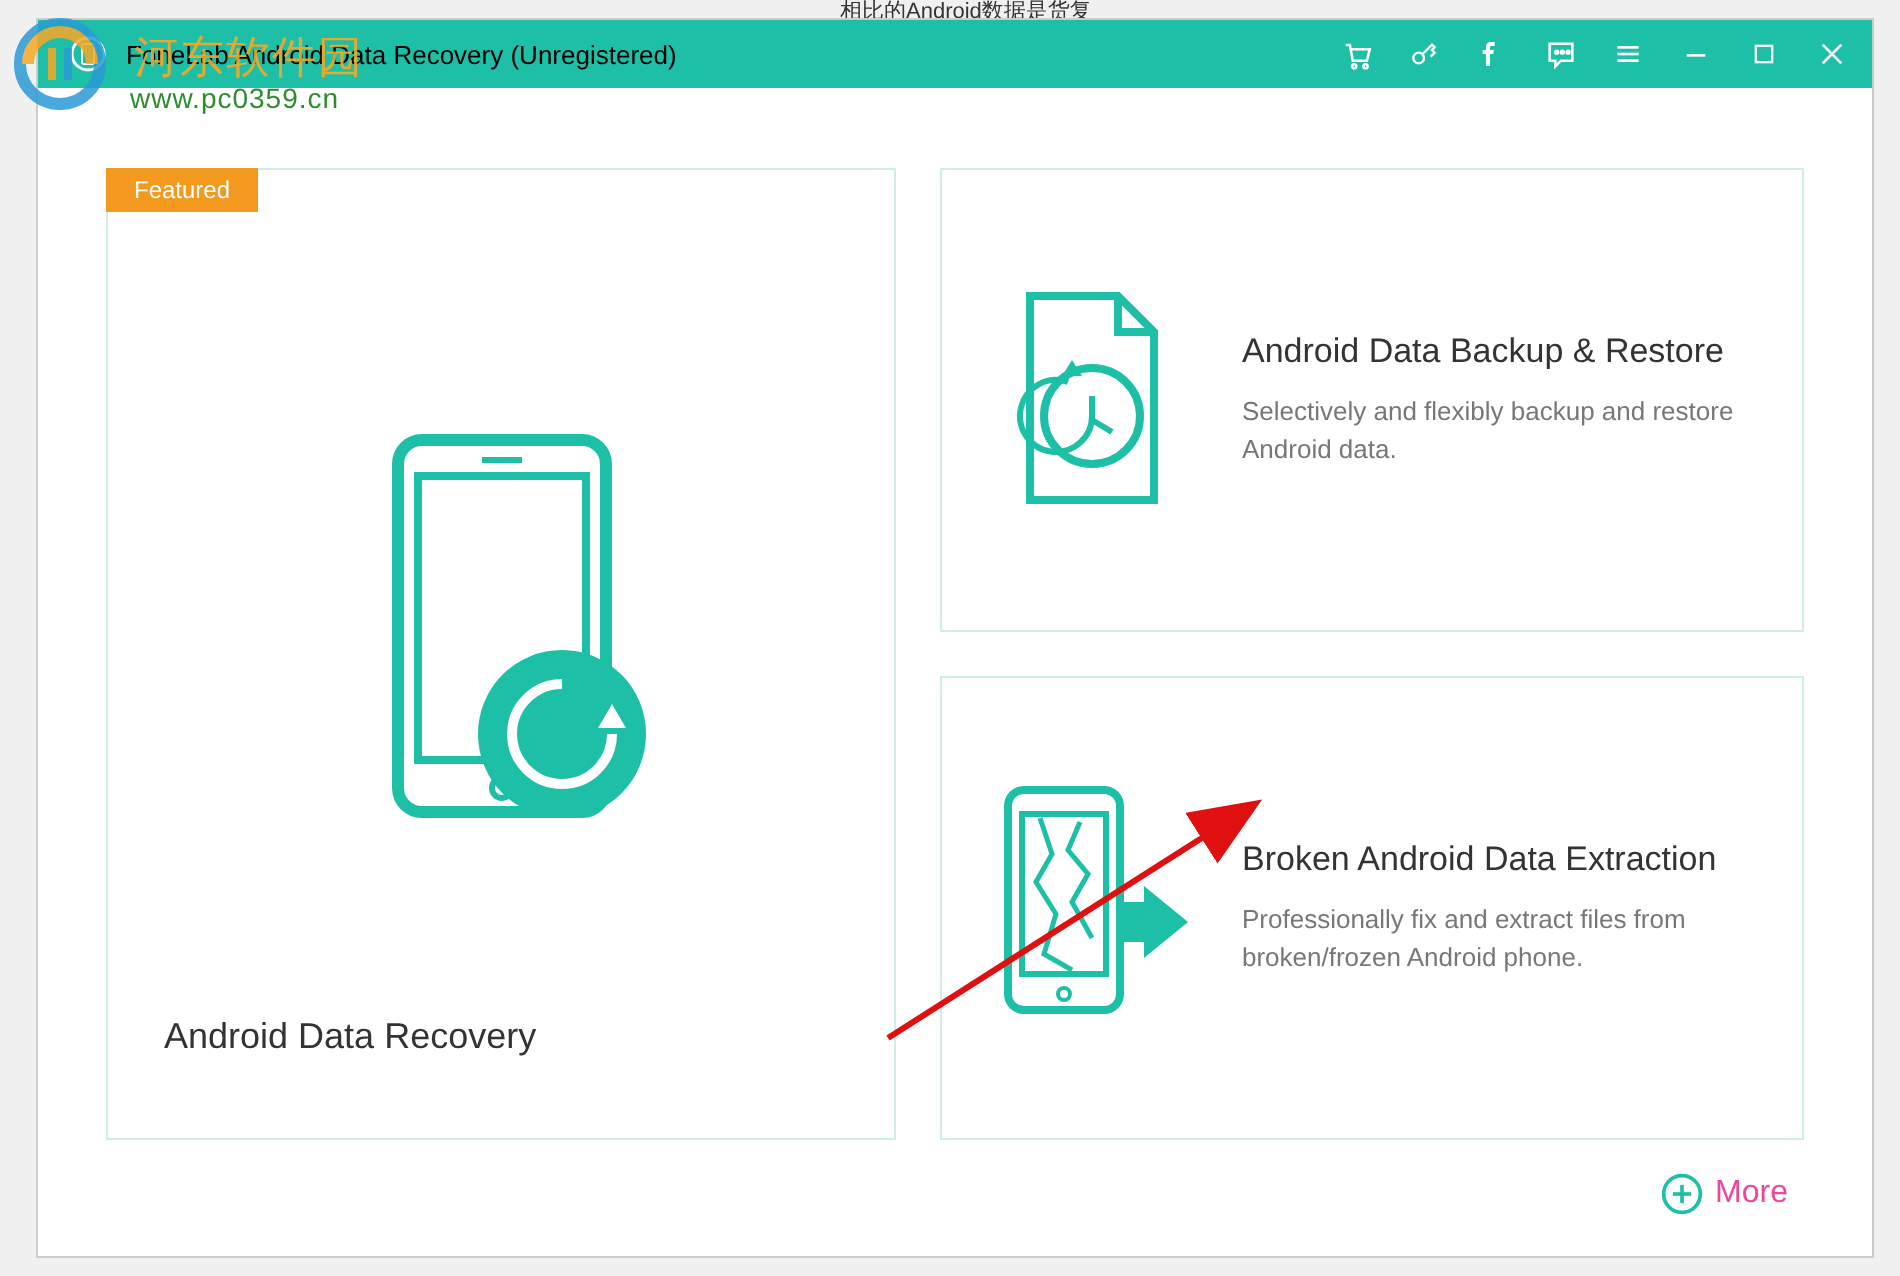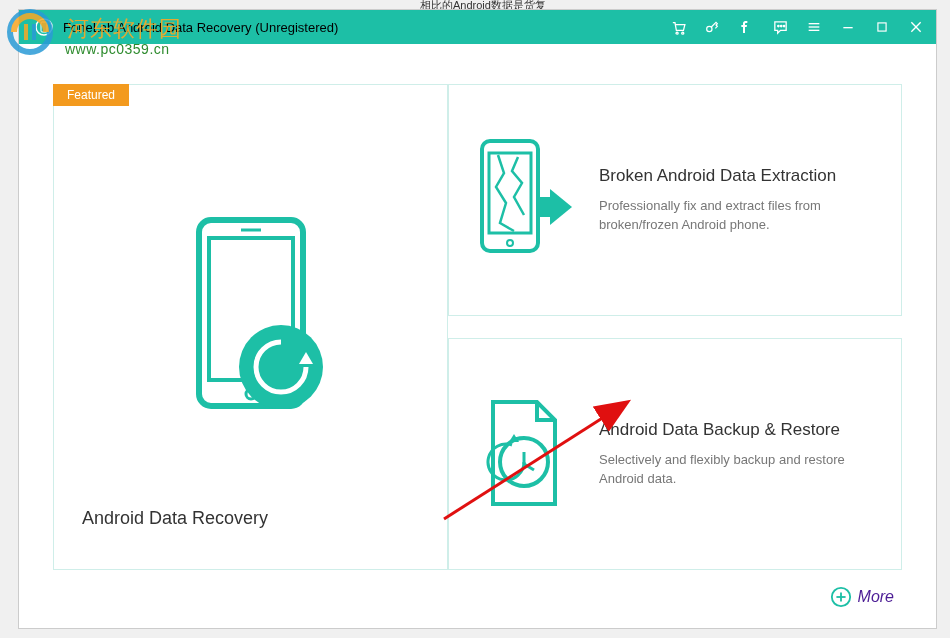--- a/index.html
+++ b/index.html
@@ -46,21 +46,21 @@
     .app-title { font-size: 13px; font-weight: 400; }
     .titlebar-right { display: flex; gap: 14px; align-items: center; }
     .tb-icon { cursor: pointer; display: flex; align-items: center; justify-content: center; width: 20px; height: 20px; }
     .content {
       flex: 1;
       background: #fff;
       padding: 40px 34px 20px 34px;
       display: flex;
       flex-direction: column;
     }
-    .cards-row { display: flex; flex: 1; }
+    .cards-row { display: flex; gap: 22px; flex: 1; }
     .card-left {
       width: 395px;
       border: 1px solid #cfeee9;
       position: relative;
       padding: 30px 28px 30px 28px;
       display: flex;
       flex-direction: column;
       justify-content: space-between;
       cursor: pointer;
     }
@@ -105,21 +105,21 @@
     .more-row {
       display: flex;
       justify-content: flex-end;
       align-items: center;
       margin-top: 16px;
       gap: 6px;
       padding-right: 8px;
       cursor: pointer;
     }
     .more-icon { color: #1dbfa6; display: flex; }
-    .more-label { color: #4c1d95; font-size: 16px; font-weight: 500; font-style: italic; }
+    .more-label { color: #ec4899; font-size: 16px; font-weight: 500; }
     .watermark-logo {
       position: absolute;
       left: 2px;
       top: 6px;
       width: 200px;
       height: 50px;
       pointer-events: none;
     }
     .watermark-cn {
       position: absolute;
@@ -237,57 +237,57 @@
             <path d="M110 130 a25 25 0 1 0 25 25" fill="none" stroke="#fff" stroke-width="5"></path>
             <polygon points="128,152 142,152 135,140" fill="#fff"></polygon>
           </svg>
         </div>
         <div class="card-left-text">
           <div class="card-title">Android Data Recovery</div>
         </div>
       </div>
 
       <div class="right-col">
+
+        <div class="card-right">
+          <div class="card-right-icon">
+            <svg width="90" height="120" viewBox="0 0 90 120">
+              <path d="M14 8 h44 l18 18 v84 h-62 z" fill="none" stroke="#1dbfa6" stroke-width="4"></path>
+              <path d="M58 8 v18 h18" fill="none" stroke="#1dbfa6" stroke-width="4"></path>
+              <circle cx="45" cy="68" r="24" fill="none" stroke="#1dbfa6" stroke-width="4"></circle>
+              <path d="M45 68 a18 18 0 1 1 -12 -17" fill="none" stroke="#1dbfa6" stroke-width="3"></path>
+              <polygon points="30,48 40,48 35,40" fill="#1dbfa6"></polygon>
+              <line x1="45" y1="58" x2="45" y2="70" stroke="#1dbfa6" stroke-width="3"></line>
+              <line x1="45" y1="70" x2="55" y2="76" stroke="#1dbfa6" stroke-width="3"></line>
+            </svg>
+          </div>
+          <div class="card-right-text">
+            <div class="card-title">Android Data Backup &amp; Restore</div>
+            <div class="card-desc">Selectively and flexibly backup and restore Android data.</div>
+          </div>
+        </div>
 
         <div class="card-right">
           <div class="card-right-icon">
             <svg width="100" height="130" viewBox="0 0 100 130">
               <rect x="8" y="6" width="56" height="110" rx="8" fill="none" stroke="#1dbfa6" stroke-width="4"></rect>
               <rect x="15" y="18" width="42" height="80" fill="none" stroke="#1dbfa6" stroke-width="3"></rect>
               <circle cx="36" cy="108" r="3" fill="none" stroke="#1dbfa6" stroke-width="2"></circle>
               <path d="M24 20 L30 38 L22 52 L32 68 L26 88 L40 96" fill="none" stroke="#1dbfa6" stroke-width="2.5"></path>
               <path d="M44 22 L38 36 L48 48 L40 62 L50 80" fill="none" stroke="#1dbfa6" stroke-width="2.5"></path>
               <rect x="62" y="62" width="14" height="20" fill="#1dbfa6"></rect>
               <polygon points="76,54 76,90 98,72" fill="#1dbfa6"></polygon>
             </svg>
           </div>
           <div class="card-right-text">
             <div class="card-title">Broken Android Data Extraction</div>
             <div class="card-desc">Professionally fix and extract files from broken/frozen Android phone.</div>
           </div>
         </div>
 
-        <div class="card-right">
-          <div class="card-right-icon">
-            <svg width="90" height="120" viewBox="0 0 90 120">
-              <path d="M14 8 h44 l18 18 v84 h-62 z" fill="none" stroke="#1dbfa6" stroke-width="4"></path>
-              <path d="M58 8 v18 h18" fill="none" stroke="#1dbfa6" stroke-width="4"></path>
-              <circle cx="45" cy="68" r="24" fill="none" stroke="#1dbfa6" stroke-width="4"></circle>
-              <path d="M45 68 a18 18 0 1 1 -12 -17" fill="none" stroke="#1dbfa6" stroke-width="3"></path>
-              <polygon points="30,48 40,48 35,40" fill="#1dbfa6"></polygon>
-              <line x1="45" y1="58" x2="45" y2="70" stroke="#1dbfa6" stroke-width="3"></line>
-              <line x1="45" y1="70" x2="55" y2="76" stroke="#1dbfa6" stroke-width="3"></line>
-            </svg>
-          </div>
-          <div class="card-right-text">
-            <div class="card-title">Android Data Backup &amp; Restore</div>
-            <div class="card-desc">Selectively and flexibly backup and restore Android data.</div>
-          </div>
-        </div>
-
       </div>
     </div>
 
     <div class="more-row">
       <span class="more-icon">
         <svg width="22" height="22" viewBox="0 0 24 24" fill="none" stroke="#1dbfa6" stroke-width="2">
             <circle cx="12" cy="12" r="10"></circle>
             <line x1="12" y1="7" x2="12" y2="17"></line>
             <line x1="7" y1="12" x2="17" y2="12"></line>
           </svg>

